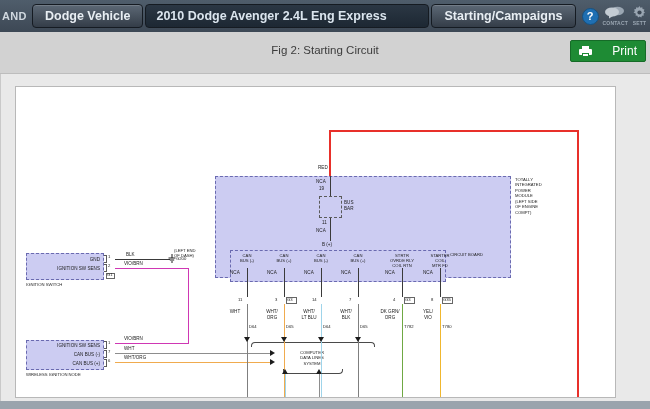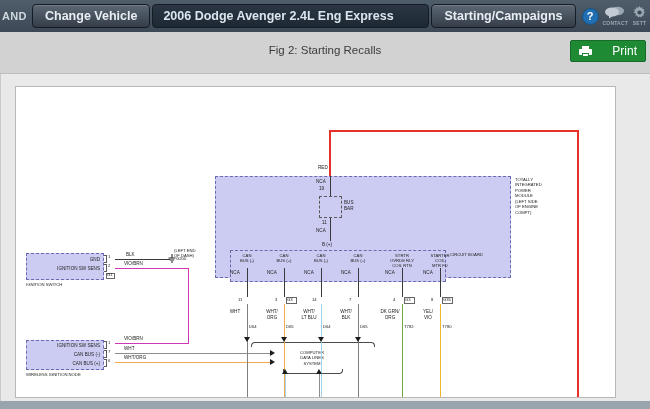--- a/index.html
+++ b/index.html
@@ -123,22 +123,22 @@
   .conn-brace {
     position: absolute; border: 1px solid #5a5a5a;
     border-left: none; width: 3px;
   }
 </style>
 </head>
 <body>
 
 <div id="app-bar">
   <div id="brand-text">AND</div>
-  <div class="bar-btn">Change Vehicle</div>
-  <div id="vehicle-field">2006 Dodge Avenger 2.4L Eng Express</div>
+  <div class="bar-btn">Dodge Vehicle</div>
+  <div id="vehicle-field">2010 Dodge Avenger 2.4L Eng Express</div>
   <div class="bar-btn">Starting/Campaigns</div>
   <div id="bar-icons">
     <div class="icon-wrap">
       <div id="help-icon-circle">?</div>
     </div>
     <div class="icon-wrap">
       <svg width="20" height="13" viewBox="0 0 20 13">
         <ellipse cx="12.5" cy="5" rx="6.5" ry="4.2" fill="#9aa6b2"></ellipse>
         <ellipse cx="7" cy="6" rx="7" ry="4.6" fill="#c3cbd3"></ellipse>
         <polygon points="4,9 4,12.5 8,10" fill="#c3cbd3"></polygon>
@@ -149,21 +149,21 @@
       <svg width="15" height="13" viewBox="0 0 16 16">
         <path fill="#9aa6b2" d="M8 0l1.1 2.1 2.3-.6.4 2.3 2.3.5-1 2.1 1.6 1.7-1.9 1.4.6 2.3-2.4.2-.8 2.2-2-1.2-2 1.2-.8-2.2-2.4-.2.6-2.3L.7 8.1 2.3 6.4l-1-2.1 2.3-.5.4-2.3 2.3.6z"></path>
         <circle cx="8" cy="8" r="2.6" fill="#3d4855"></circle>
       </svg>
       <div class="icon-cap">SETT</div>
     </div>
   </div>
 </div>
 
 <div id="toolbar">
-  <div id="fig-title">Fig 2: Starting Recalls</div>
+  <div id="fig-title">Fig 2: Starting Circuit</div>
   <div id="print-button">
     <span class="printer-glyph">
       <span class="top"></span>
         <span class="body"></span>
         <span class="out"></span>
     </span>
     <span>Print</span>
   </div>
 </div>
 

